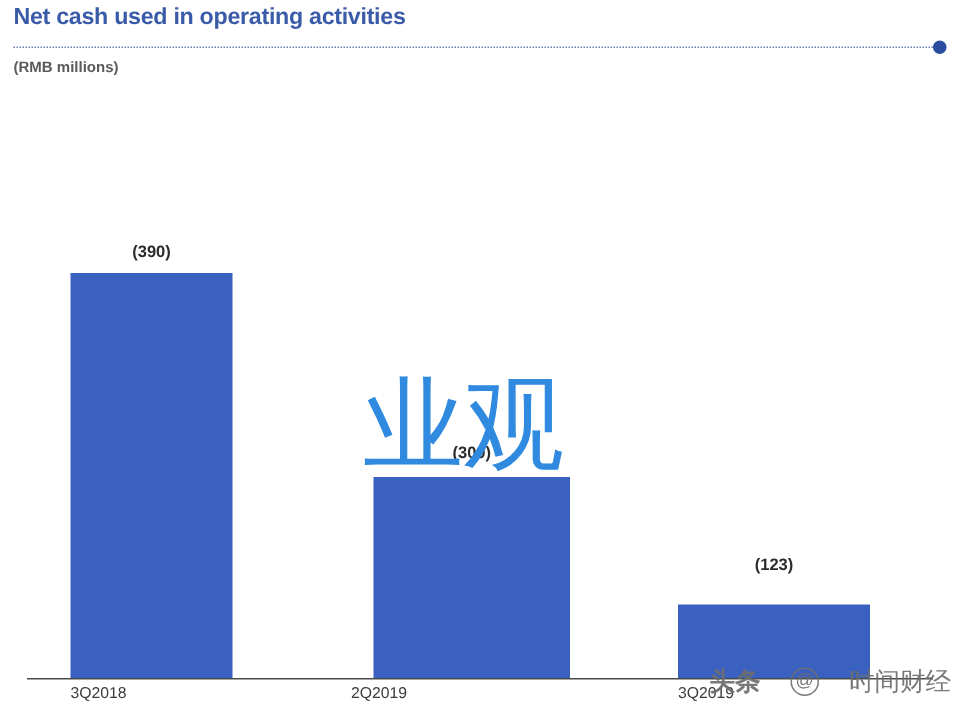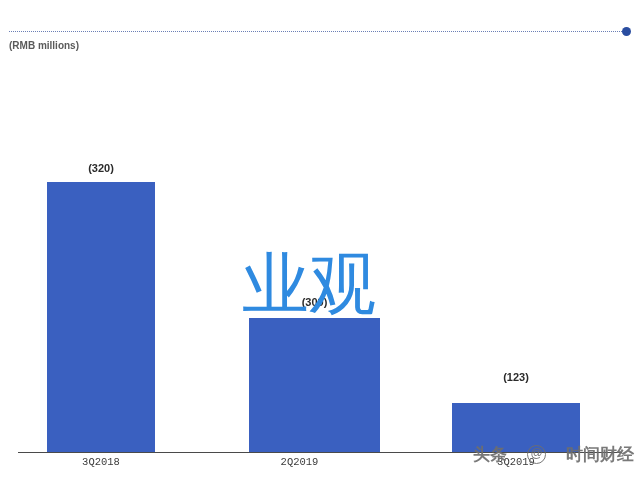--- a/index.html
+++ b/index.html
@@ -92,23 +92,22 @@
     font-weight: bold;
     color: #2b2b2b;
     text-align: center;
     white-space: nowrap;
   }
   .tick-label {
     position: absolute;
     top: 456px;
     font-size: 10.5px;
     color: #3b3b3b;
-    text-align: center;
-    white-space: nowrap;
-    font-family: Liberation Mono, monospace;
+    white-space: nowrap;
+    font-family: Liberation Sans, sans-serif;
   }
   .overlay-line1 {
     position: absolute;
     left: 14px;
     top: 176px;
     font-size: 67px;
     font-weight: bold;
     color: #2f8ae0;
     white-space: nowrap;
     line-height: 1;
@@ -150,43 +149,44 @@
     border: 1.6px solid #6e6e6e;
     border-radius: 50%;
     font-size: 12px;
     line-height: 15px;
     text-align: center;
     color: #6e6e6e;
     font-weight: normal;
   }
   .wm-name {
     font-size: 17px;
-    font-weight: bold;
+    font-weight: normal;
     color: #6e6e6e;
   }
 </style>
 </head>
 <body>
 
 <div class="page">
 
+  <div class="chart-title">Net cash used in operating activities</div>
 
   <div class="divider-row">
     <div class="dotted-line"></div>
     <div class="end-dot"></div>
   </div>
 
   <div class="chart-subtitle">(RMB millions)</div>
 
   <div class="plot">
 
     <div class="axis-line"></div>
 
     <div class="bar" style="left:47px; top:182px; width:108px; height:270px;"></div>
-    <div class="bar-label" style="left:47px; top:162px; width:108px;">(320)</div>
+    <div class="bar-label" style="left:47px; top:162px; width:108px;">(390)</div>
     <div class="tick-label" style="left:47px; width:108px;">3Q2018</div>
 
     <div class="bar" style="left:249px; top:318px; width:131px; height:134px;"></div>
     <div class="bar-label" style="left:249px; top:296px; width:131px;">(309)</div>
     <div class="tick-label" style="left:234px; width:131px;">2Q2019</div>
 
     <div class="bar" style="left:452px; top:403px; width:128px; height:49px;"></div>
     <div class="bar-label" style="left:452px; top:371px; width:128px;">(123)</div>
     <div class="tick-label" style="left:452px; width:128px;">3Q2019</div>
 

